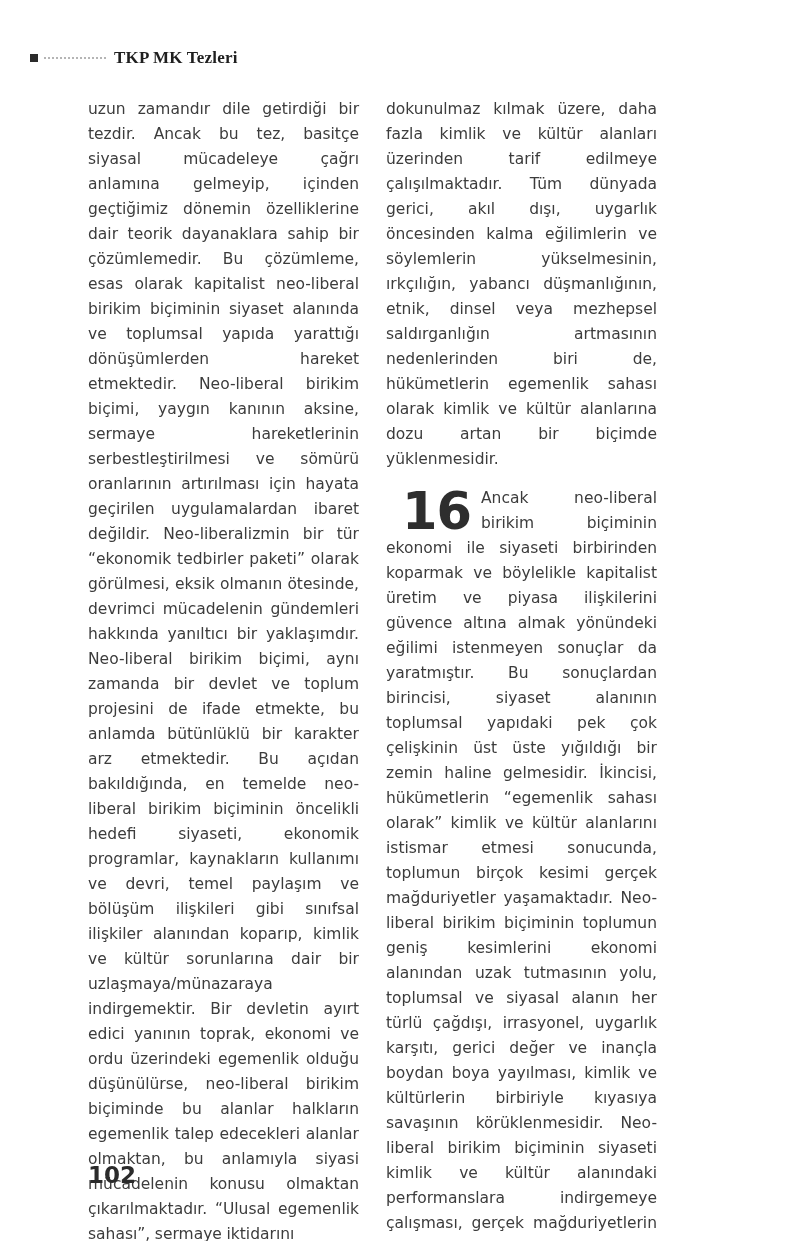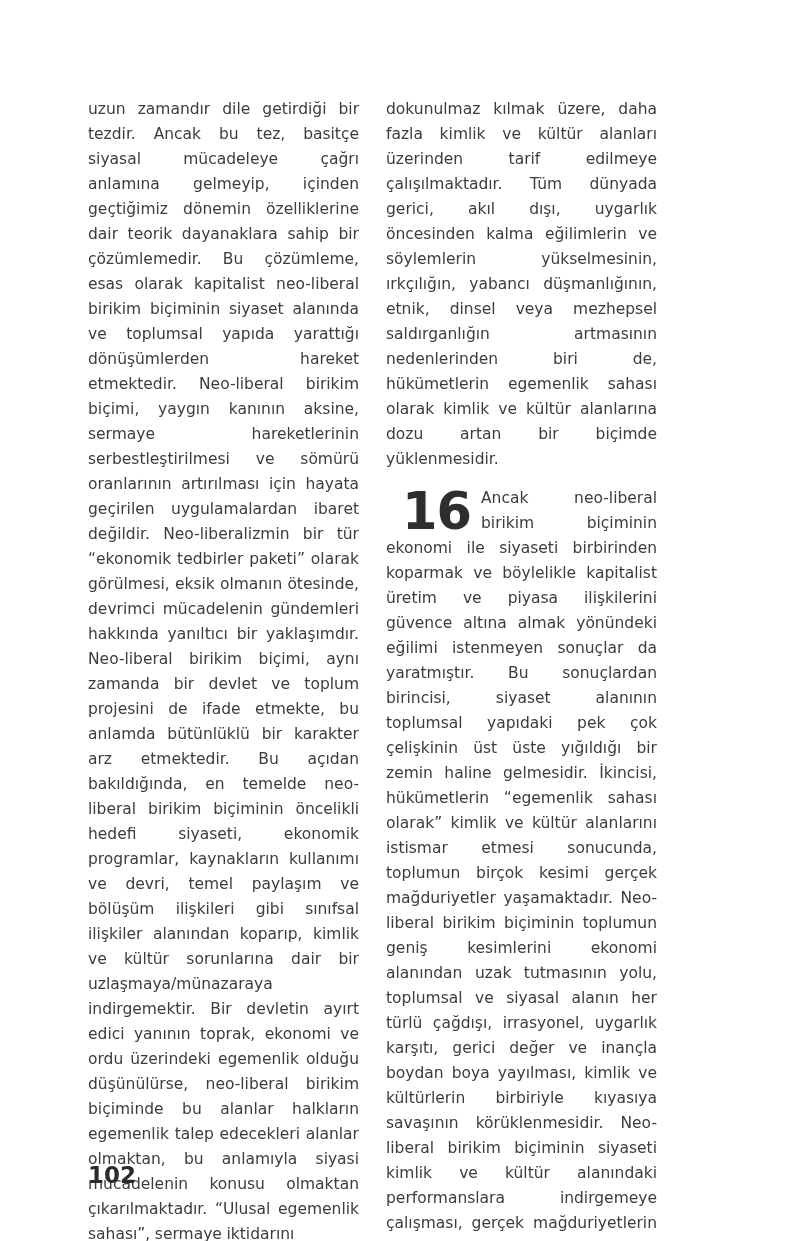--- a/index.html
+++ b/index.html
@@ -99,20 +99,25 @@
     font-size: 23px;
     font-weight: 700;
     color: #2b2b2b;
   }
 </style>
 </head>
 <body>
 
 <div class="page">
 
+  <div class="header">
+    <span class="hdr-square"></span>
+    <span class="hdr-dots"></span>
+    <span class="hdr-title">TKP MK Tezleri</span>
+  </div>
 
   <div class="columns">
 
     <div class="col">
       <p class="body-text" lang="tr">uzun zamandır dile getirdiği bir tezdir. Ancak bu tez, basitçe siyasal mücadeleye çağrı anlamına gelmeyip, içinden geçtiğimiz dönemin özelliklerine dair teorik dayanaklara sahip bir çözümlemedir. Bu çözümleme, esas olarak kapitalist neo-liberal birikim biçiminin siyaset alanında ve toplumsal yapıda yarattığı dönüşümlerden hareket etmektedir. Neo-liberal birikim biçimi, yaygın kanının aksine, sermaye hareketlerinin serbestleştirilmesi ve sömürü oranlarının artırılması için hayata geçirilen uygulamalardan ibaret değildir. Neo-liberalizmin bir tür “ekonomik tedbirler paketi” olarak görülmesi, eksik olmanın ötesinde, devrimci mücadelenin gündemleri hakkında yanıltıcı bir yaklaşımdır. Neo-liberal birikim biçimi, aynı zamanda bir devlet ve toplum projesini de ifade etmekte, bu anlamda bütünlüklü bir karakter arz etmektedir. Bu açıdan bakıldığında, en temelde neo-liberal birikim biçiminin öncelikli hedefi siyaseti, ekonomik programlar, kaynakların kullanımı ve devri, temel paylaşım ve bölüşüm ilişkileri gibi sınıfsal ilişkiler alanından koparıp, kimlik ve kültür sorunlarına dair bir uzlaşmaya/münazaraya indirgemektir. Bir devletin ayırt edici yanının toprak, ekonomi ve ordu üzerindeki egemenlik olduğu düşünülürse, neo-liberal birikim biçiminde bu alanlar halkların egemenlik talep edecekleri alanlar olmaktan, bu anlamıyla siyasi mücadelenin konusu olmaktan çıkarılmaktadır. “Ulusal egemenlik sahası”, sermaye iktidarını</p>
     </div>
 
     <div class="col">
       <p class="body-text" lang="tr">dokunulmaz kılmak üzere, daha fazla kimlik ve kültür alanları üzerinden tarif edilmeye çalışılmaktadır. Tüm dünyada gerici, akıl dışı, uygarlık öncesinden kalma eğilimlerin ve söylemlerin yükselmesinin, ırkçılığın, yabancı düşmanlığının, etnik, dinsel veya mezhepsel saldırganlığın artmasının nedenlerinden biri de, hükümetlerin egemenlik sahası olarak kimlik ve kültür alanlarına dozu artan bir biçimde yüklenmesidir.</p>
 

